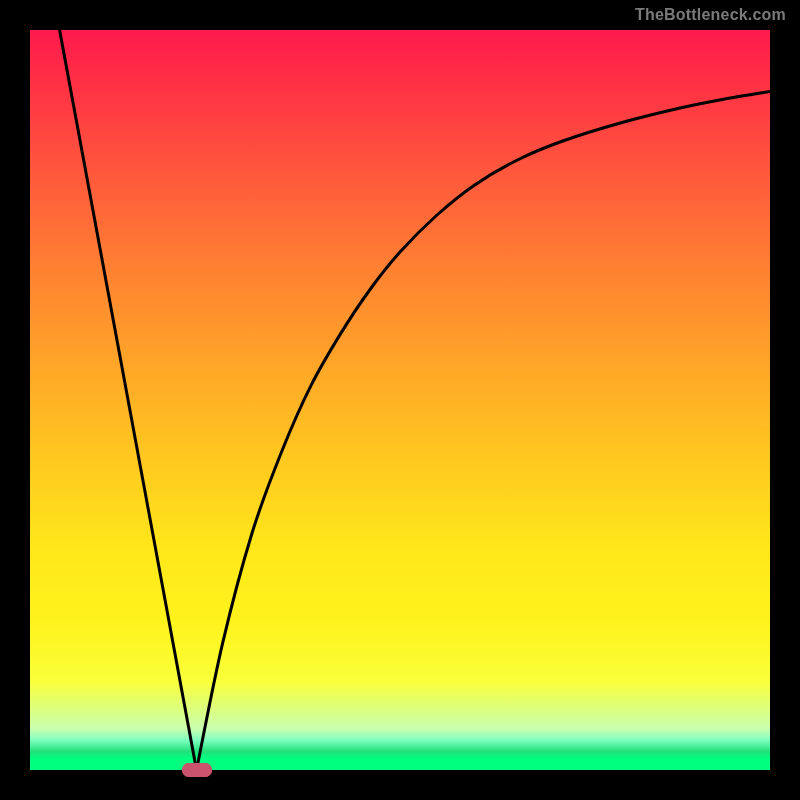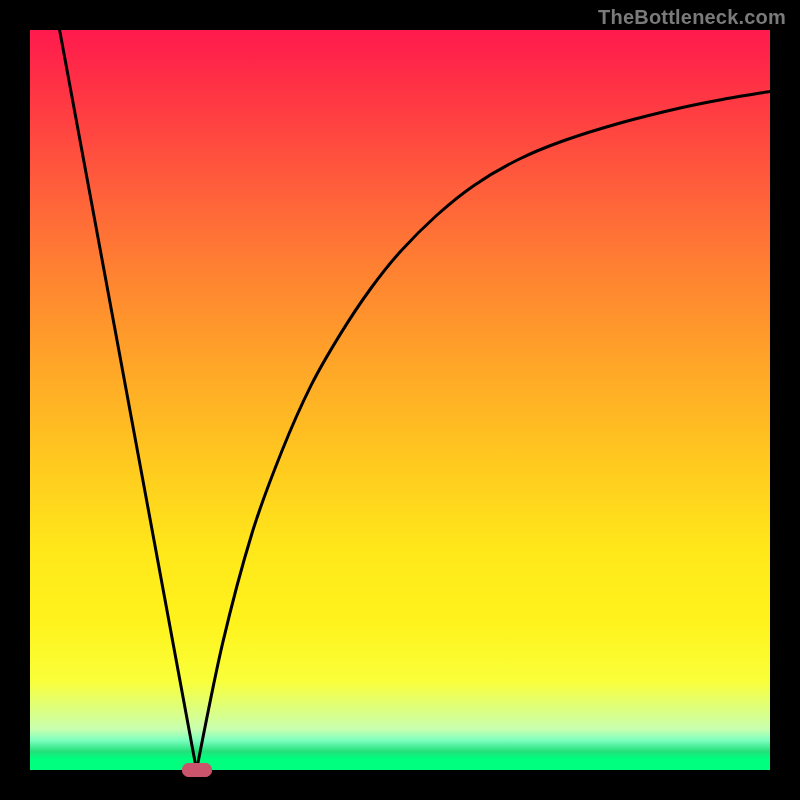--- a/index.html
+++ b/index.html
@@ -38,21 +38,21 @@
       #22e07a 97.5%,
       #00ff7f 98.5%,
       #00ff7f 100%
     );
   }
   .watermark {
     position: absolute;
     top: 6px;
     right: 14px;
     color: #7a7a7a;
-    font-size: 20px;
+    font-size: 16px;
     font-weight: 600;
     letter-spacing: 0.2px;
     user-select: none;
   }
   svg.curve {
     position: absolute;
     left: 0;
     top: 0;
     width: 740px;
     height: 740px;

